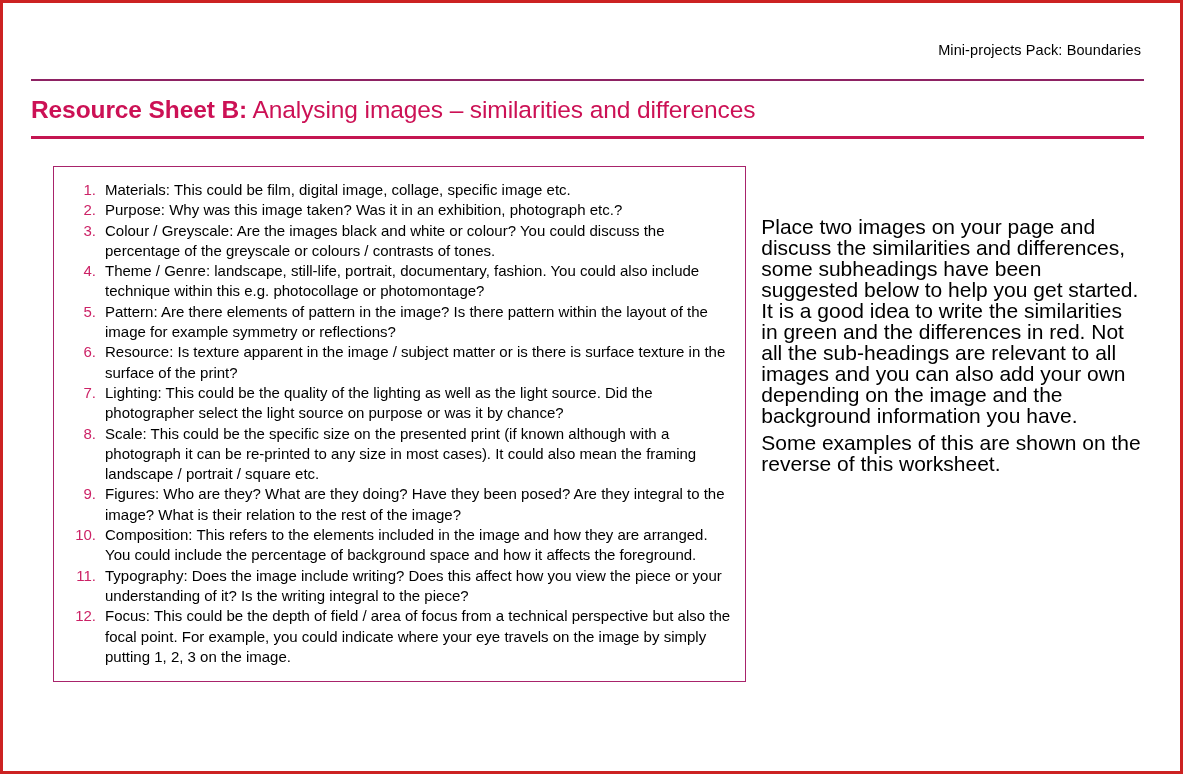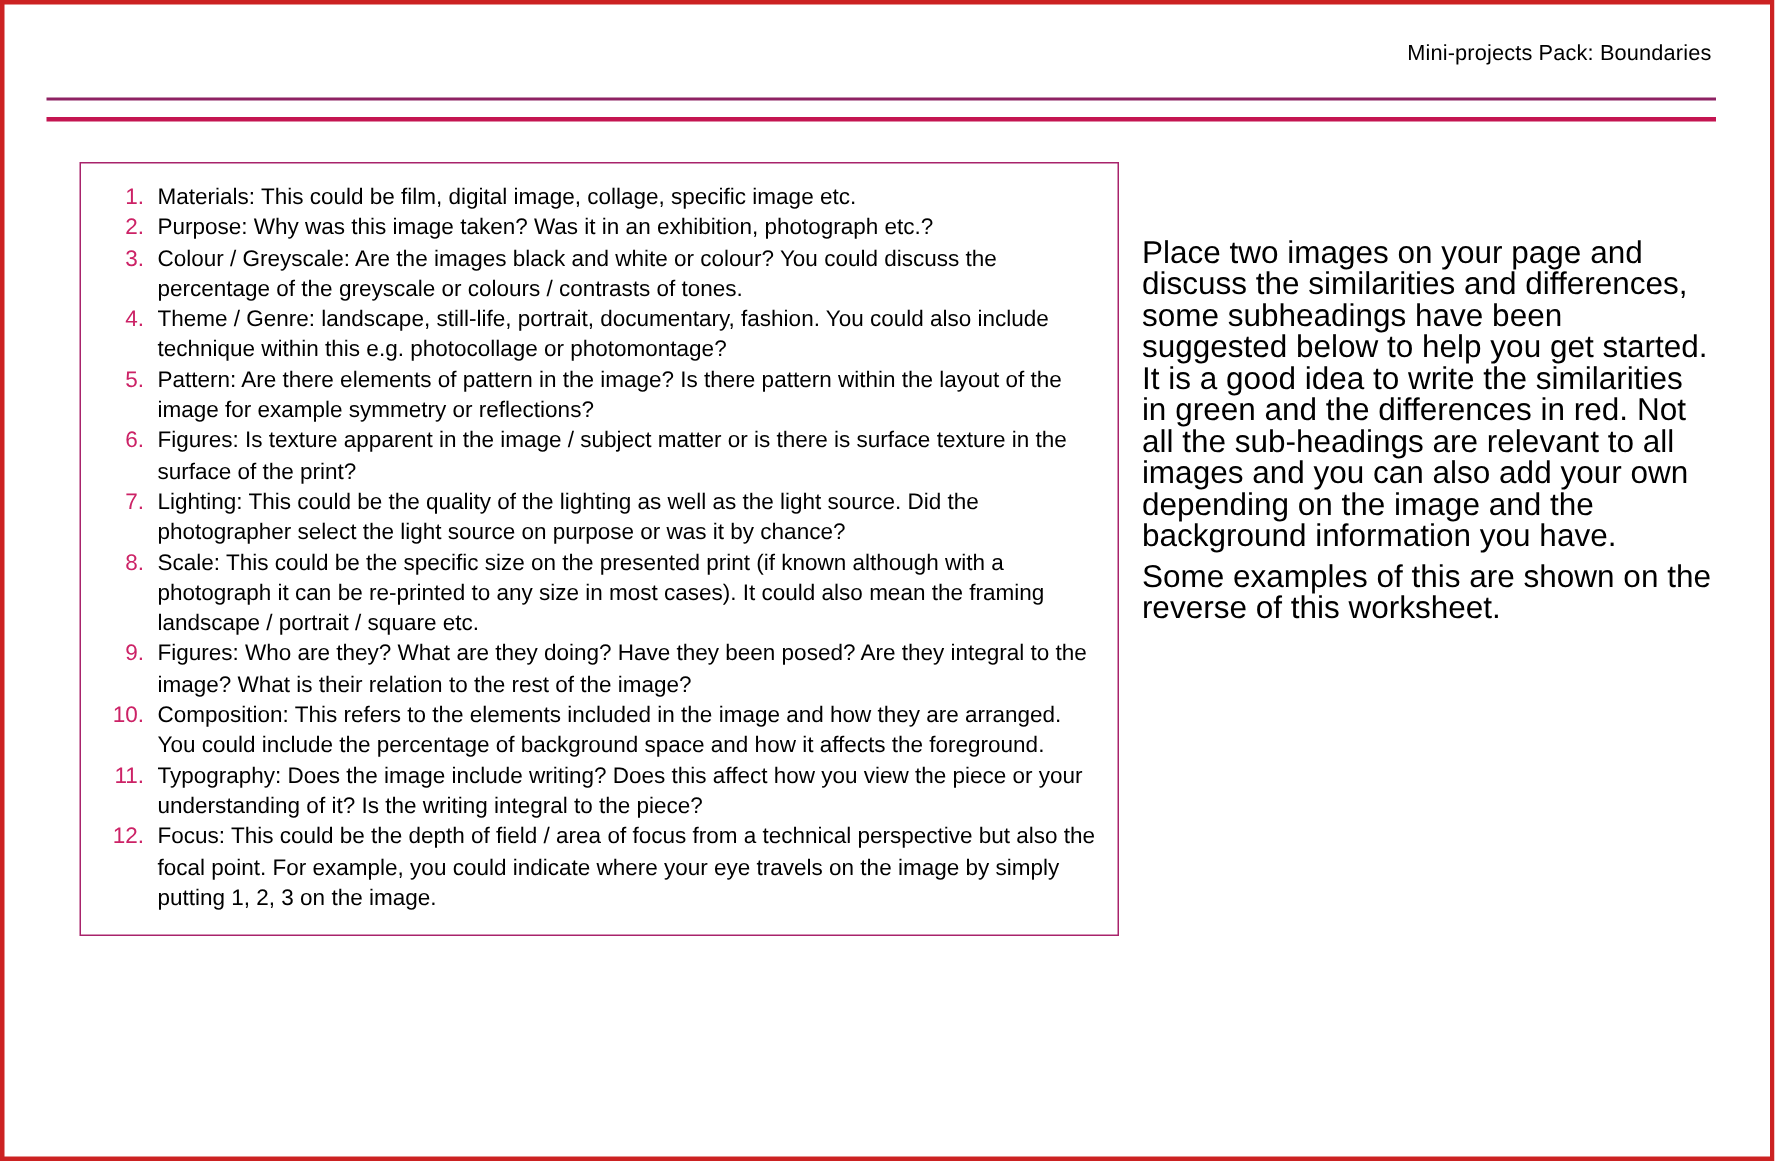--- a/index.html
+++ b/index.html
@@ -31,21 +31,21 @@
     padding: 0 37px 0 28px;
     box-sizing: border-box;
   }
 
   
   .running-header {
     text-align: right;
     font-size: 14.5px;
     line-height: 18px;
     color: #000000;
-    padding-top: 24px;
+    padding-top: 38px;
     padding-right: 2px;
     letter-spacing: 0.1px;
   }
 
   .rule-top {
     margin-top: 20px;
     height: 2px;
     background: #8e2263;
     width: 1113px;
   }
@@ -143,20 +143,23 @@
 </head>
 <body>
 
 <div class="page">
   <div class="page-inner">
 
     <div class="running-header">Mini-projects Pack: Boundaries</div>
 
     <div class="rule-top"></div>
 
+    <div class="title-block">
+      <div class="doc-title"><span class="title-strong">Resource Sheet B:</span><span class="title-rest"> Analysing images – similarities and differences</span></div>
+    </div>
 
     <div class="rule-bottom"></div>
 
     <div class="columns">
 
       <div class="list-box">
         <ol class="criteria">
 
           <li>
             <span class="li-num">1.</span>
@@ -178,21 +181,21 @@
             <span class="li-text"><span class="term">Theme / Genre:</span><span> landscape, still-life, portrait, documentary, fashion. You could also include technique within this e.g. photocollage or photomontage?</span></span>
           </li>
 
           <li>
             <span class="li-num">5.</span>
             <span class="li-text"><span class="term">Pattern</span><span>: Are there elements of pattern in the image? Is there pattern within the layout of the image for example symmetry or reflections?</span></span>
           </li>
 
           <li>
             <span class="li-num">6.</span>
-            <span class="li-text"><span class="term">Figures</span><span>: Is texture apparent in the image / subject matter or is there is surface texture in the surface of the print?</span></span>
+            <span class="li-text"><span class="term">Resource</span><span>: Is texture apparent in the image / subject matter or is there is surface texture in the surface of the print?</span></span>
           </li>
 
           <li>
             <span class="li-num">7.</span>
             <span class="li-text"><span class="term">Lighting:</span><span> This could be the quality of the lighting as well as the light source. Did the photographer select the light source on purpose or was it by chance?</span></span>
           </li>
 
           <li>
             <span class="li-num">8.</span>
             <span class="li-text"><span class="term">Scale</span><span>: This could be the specific size on the presented print (if known although with a photograph it can be re-printed to any size in most cases). It could also mean the framing landscape / portrait / square etc.</span></span>

